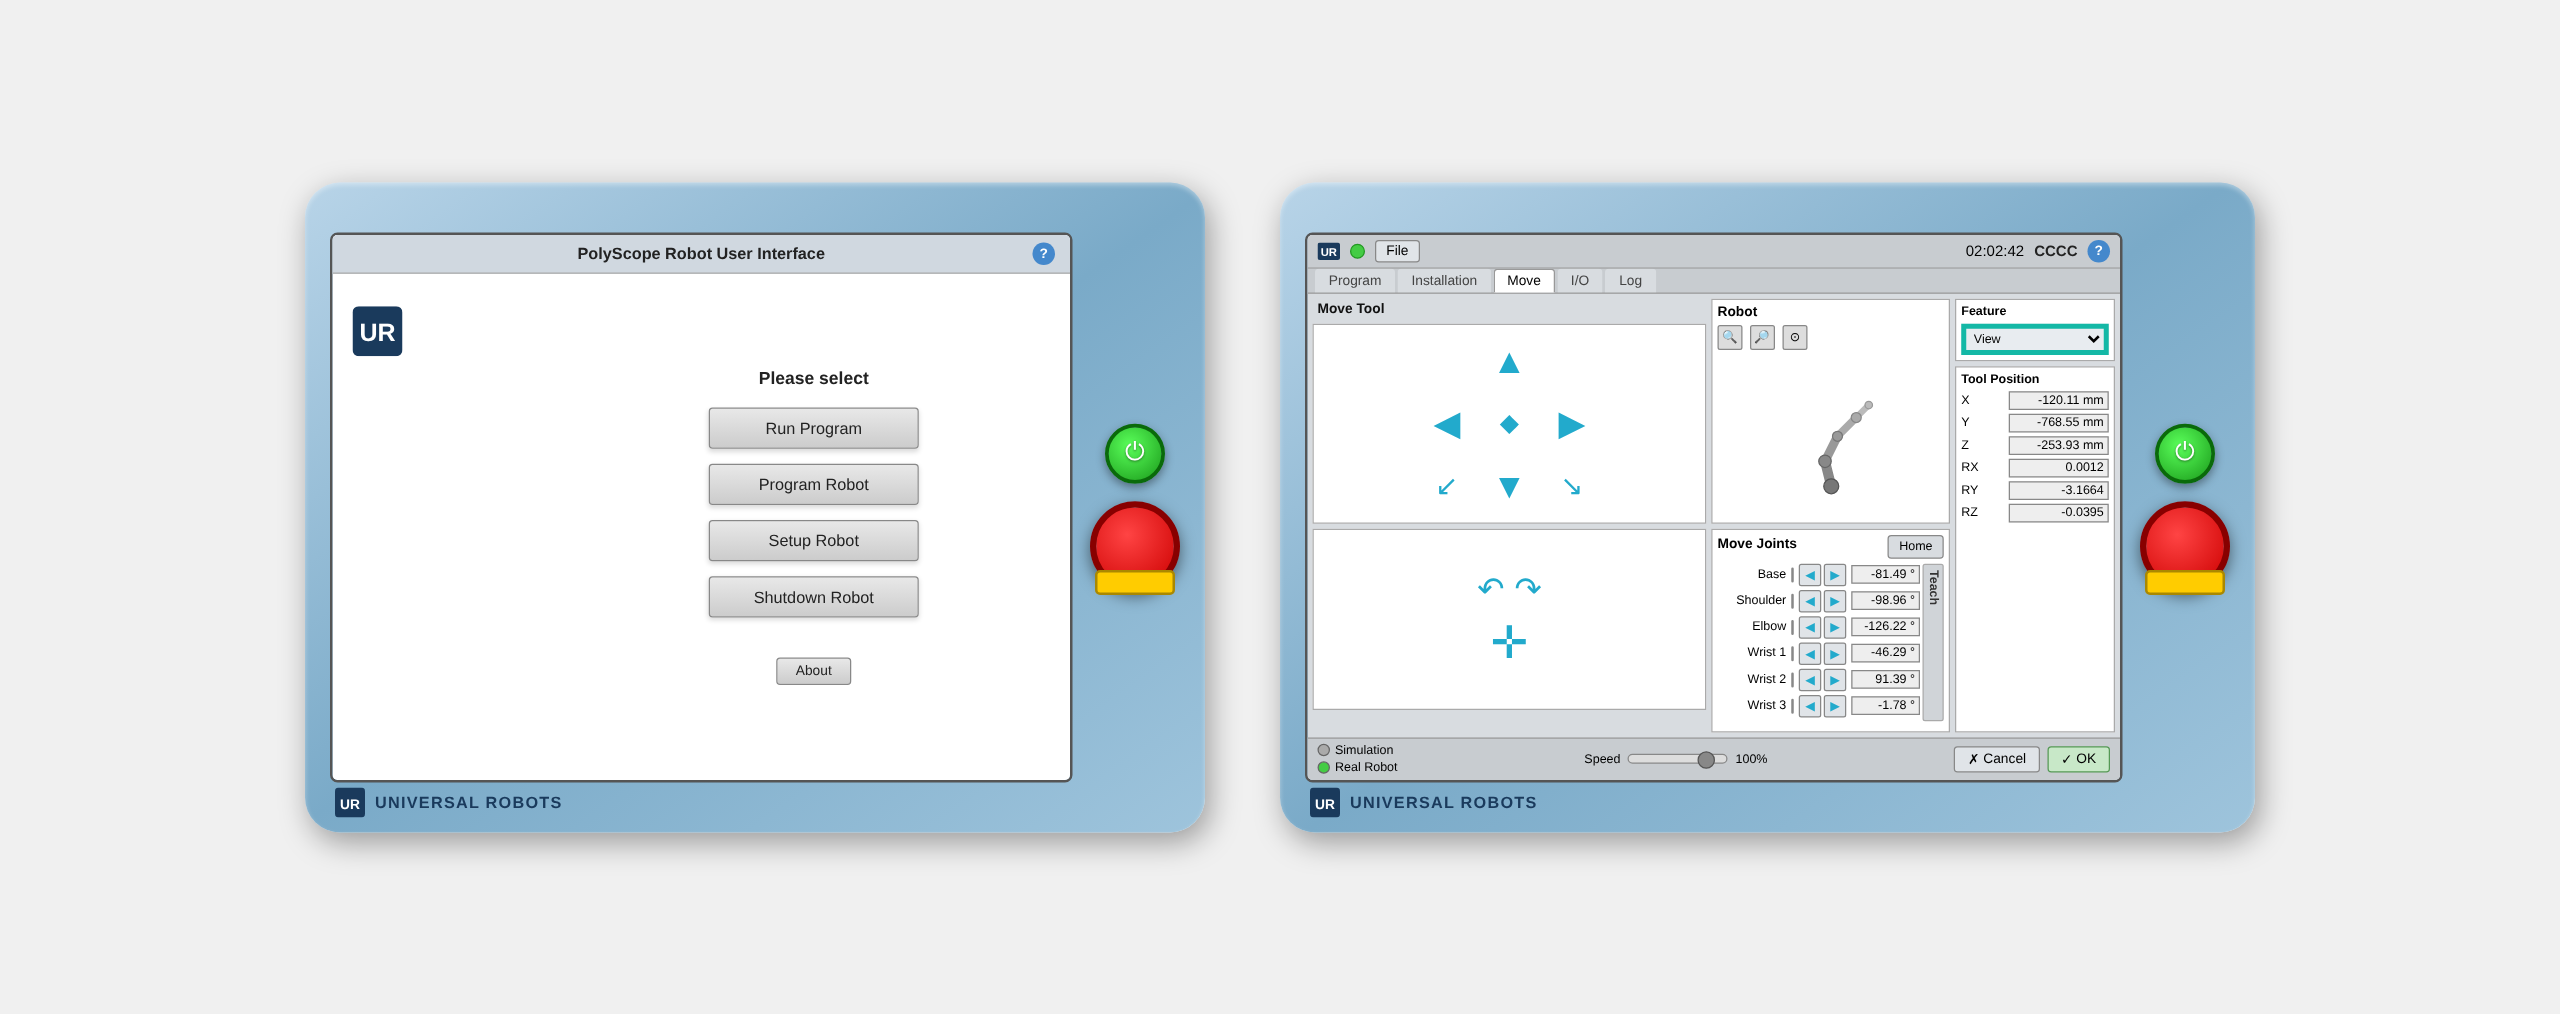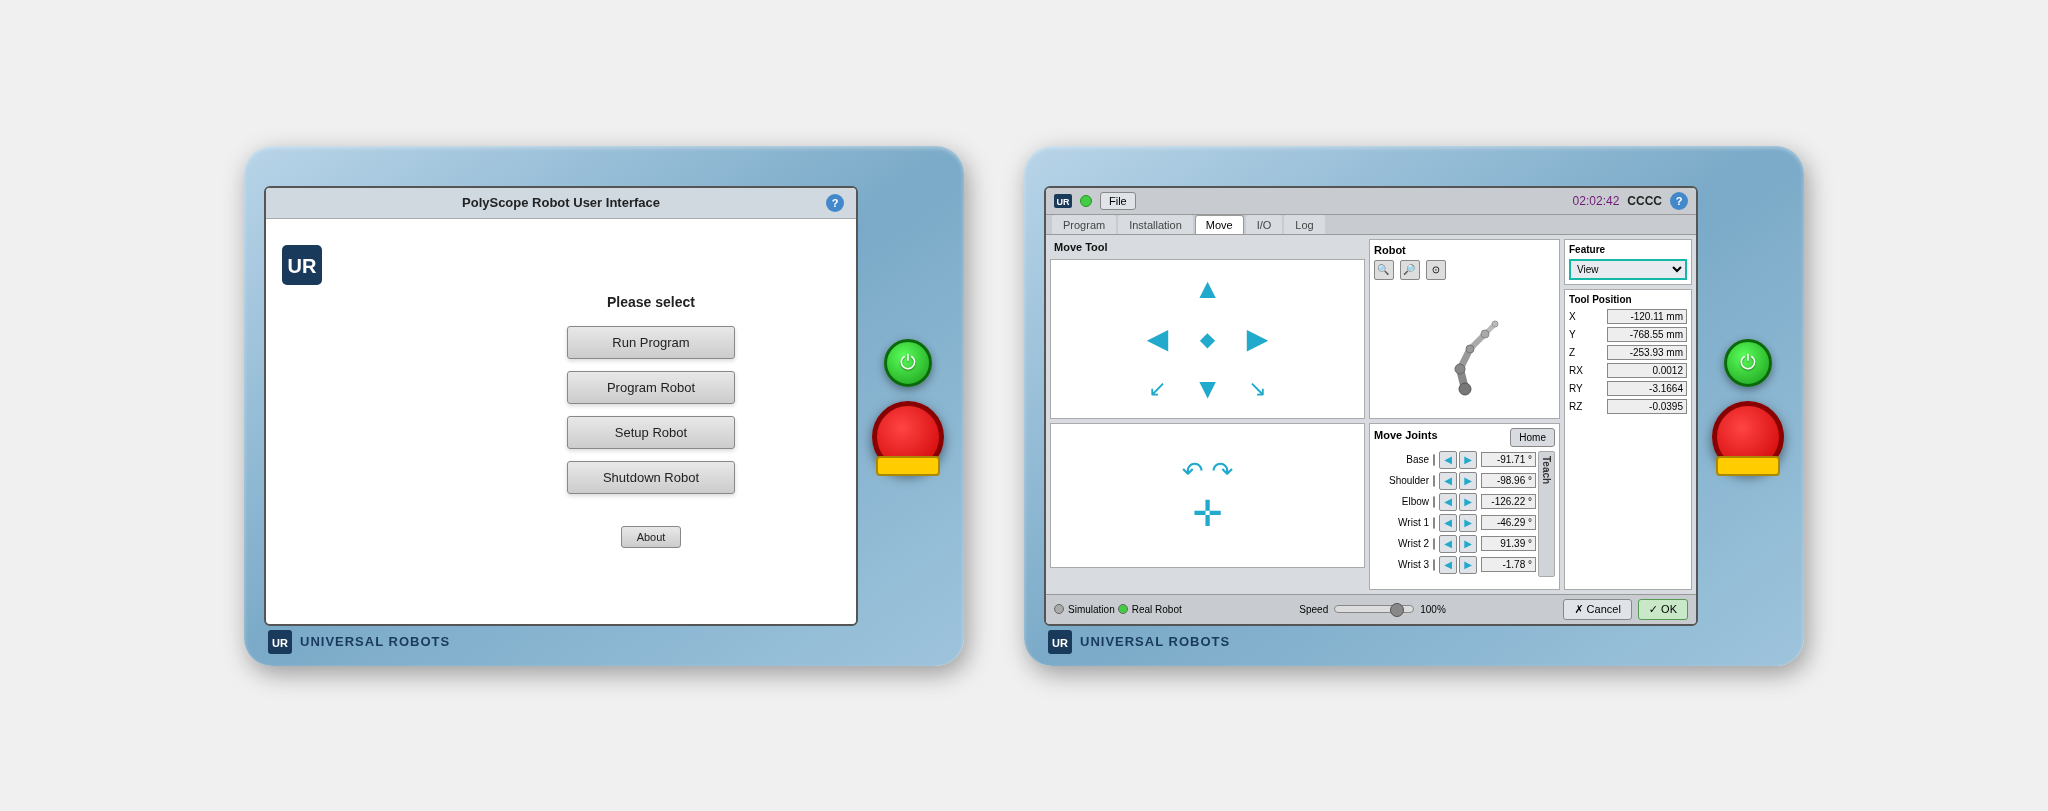--- a/index.html
+++ b/index.html
@@ -245,21 +245,21 @@
     .rs-file-btn {
       background: #e0e4e8;
       border: 1px solid #888;
       border-radius: 3px;
       padding: 2px 8px;
       font-size: 11px;
       cursor: pointer;
     }
     .rs-time {
       font-size: 12px;
-      color: #701a75;
+      color: #000000;
     }
     .rs-cccc {
       font-size: 12px;
       color: #222;
       font-weight: bold;
     }
     .rs-tabs {
       display: flex;
       background: #c8ccd0;
       border-bottom: 1px solid #999;
@@ -450,21 +450,21 @@
     .feature-label {
       font-size: 10px;
       font-weight: bold;
       margin-bottom: 4px;
     }
     .feature-select {
       width: 100%;
       font-size: 10px;
       padding: 2px;
       background: #e8ecf0;
-      border: 2px solid #14b8a6;
+      border: 4px solid #14b8a6;
     }
     .tool-pos-box {
       background: white;
       border: 1px solid #aaa;
       padding: 4px;
       flex: 1;
     }
     .tool-pos-label {
       font-size: 10px;
       font-weight: bold;
@@ -513,21 +513,21 @@
       background: #c8ccd0;
       border-top: 1px solid #999;
       padding: 4px 8px;
       display: flex;
       align-items: center;
       justify-content: space-between;
       gap: 8px;
     }
     .rs-footer-left {
       display: flex;
-      flex-direction: row;
+      flex-direction: column;
       gap: 3px;
     }
     .sim-row {
       display: flex;
       align-items: center;
       gap: 4px;
       font-size: 10px;
     }
     .sim-dot {
       width: 10px;
@@ -744,21 +744,21 @@
 
                 <div class="joint-row">
         <span class="joint-name">Base</span>
         <div class="joint-bar-container">
           <div class="joint-bar" style="width:55%"></div>
         </div>
         <div class="joint-arrows">
           <div class="joint-arrow-btn">◀</div>
           <div class="joint-arrow-btn">▶</div>
         </div>
-        <span class="joint-value">-91.71 °</span>
+        <span class="joint-value">-81.49 °</span>
       </div>
                     <div class="joint-row">
         <span class="joint-name">Shoulder</span>
         <div class="joint-bar-container">
           <div class="joint-bar" style="width:48%"></div>
         </div>
         <div class="joint-arrows">
           <div class="joint-arrow-btn">◀</div>
           <div class="joint-arrow-btn">▶</div>
         </div>

